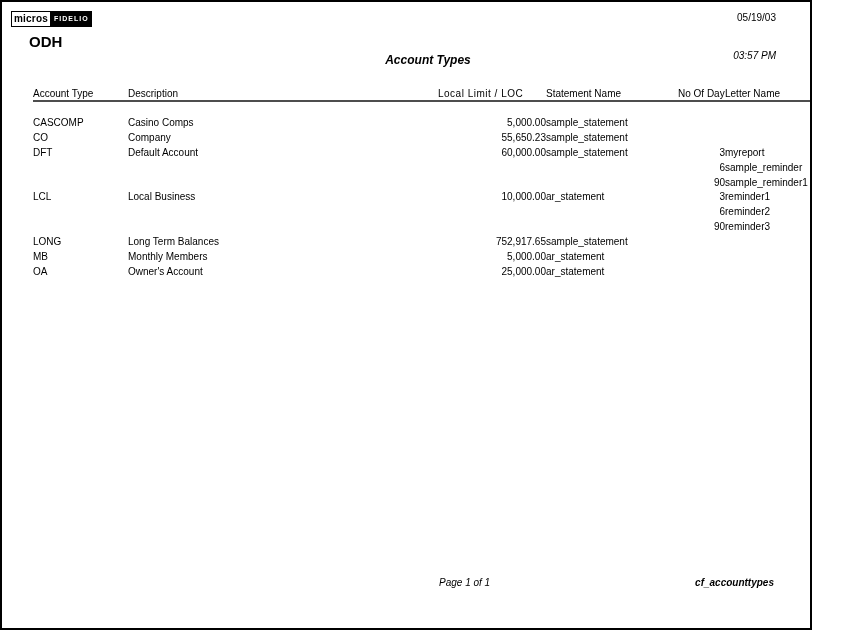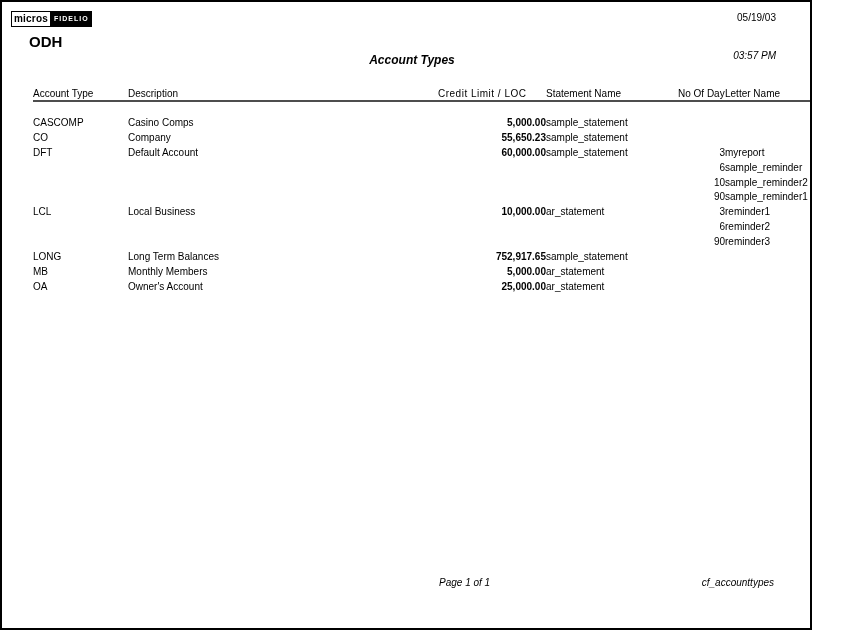--- a/index.html
+++ b/index.html
@@ -21,47 +21,47 @@
     font-weight:bold;font-size:10px;line-height:14px;padding:0 2px;letter-spacing:.2px;
   }
   .logo-fidelio{
     background:#000;color:#fff;font-weight:bold;
     font-size:7px;line-height:16px;padding:0 3px;letter-spacing:1px;
   }
   .property-code{position:absolute;left:27px;top:31px;font-weight:bold;font-size:15px;}
 
   
   .hotel-name{position:absolute;left:0;top:10px;width:820px;text-align:center;font-style:italic;font-size:11px;}
-  .report-title{position:absolute;left:0;top:51px;width:820px;text-align:center;font-style:italic;font-weight:bold;font-size:12px;}
+  .report-title{position:absolute;left:16px;top:51px;width:820px;text-align:center;font-style:italic;font-weight:bold;font-size:12px;}
   .report-date{position:absolute;right:34px;top:10px;font-size:10px;}
   .report-time{position:absolute;right:34px;top:48px;font-style:italic;font-size:10px;}
 
   
   table.report{
     position:absolute;left:31px;top:85px;width:806px;
     border-collapse:collapse;table-layout:fixed;font-size:10px;
   }
   table.report th{
     font-weight:normal;text-align:left;height:13px;vertical-align:middle;
     border-bottom:2px solid #4d4d4d;padding:0;white-space:nowrap;overflow:hidden;
   }
   table.report td{
     height:14.9px;padding:0;vertical-align:middle;white-space:nowrap;overflow:hidden;
   }
   tr.spacer-row td{height:13px;}
   .h0,.c0{padding-left:2px;}
-  .h2,.c2{text-align:right;font-weight:bold;}
+  .h2,.c2{text-align:right;}
   .h2{letter-spacing:.5px;}
   .h3,.c3{padding-left:5px;}
   .h4,.c4{text-align:right;}
   .h5,.c5{padding-left:10px;}
 
   
   .page-info{position:absolute;left:437px;top:575px;font-style:italic;font-size:10px;}
-  .report-name{position:absolute;right:36px;top:575px;font-style:italic;font-size:10px;}
+  .report-name{position:absolute;right:36px;top:575px;font-style:italic;font-size:10px;font-weight:bold;}
 </style>
 </head>
 <body>
 
 <div class="page">
 
   <div class="logo">
     <span class="logo-micros">micros</span>
     <span class="logo-fidelio">FIDELIO</span>
   </div>
@@ -77,21 +77,21 @@
         <col style="width:310px">
         <col style="width:108px">
       <col style="width:132px">
         <col style="width:47px">
         <col style="width:114px">
     </colgroup>
     <thead>
       <tr>
         <th class="h0">Account Type</th>
         <th class="h1">Description</th>
-        <th class="h2">Credit Limit / LOC</th>
+        <th class="h2">Local Limit / LOC</th>
         <th class="h3">Statement Name</th>
         <th class="h4">No Of Days</th>
         <th class="h5">Letter Name</th>
       </tr>
     </thead>
     <tbody>
       <tr class="spacer-row">
           <td colspan="6"></td>
         </tr>
     <tr>
@@ -118,28 +118,20 @@
           <td class="c4">3</td>
           <td class="c5">myreport</td>
         </tr>
         <tr>
           <td class="c0"></td>
           <td class="c1"></td>
           <td class="c2"></td>
           <td class="c3"></td>
           <td class="c4">6</td>
           <td class="c5">sample_reminder</td>
-        </tr>
-        <tr>
-          <td class="c0"></td>
-          <td class="c1"></td>
-          <td class="c2"></td>
-          <td class="c3"></td>
-          <td class="c4">10</td>
-          <td class="c5">sample_reminder2</td>
         </tr>
         <tr>
           <td class="c0"></td>
           <td class="c1"></td>
           <td class="c2"></td>
           <td class="c3"></td>
           <td class="c4">90</td>
           <td class="c5">sample_reminder1</td>
         </tr>
         <tr>

